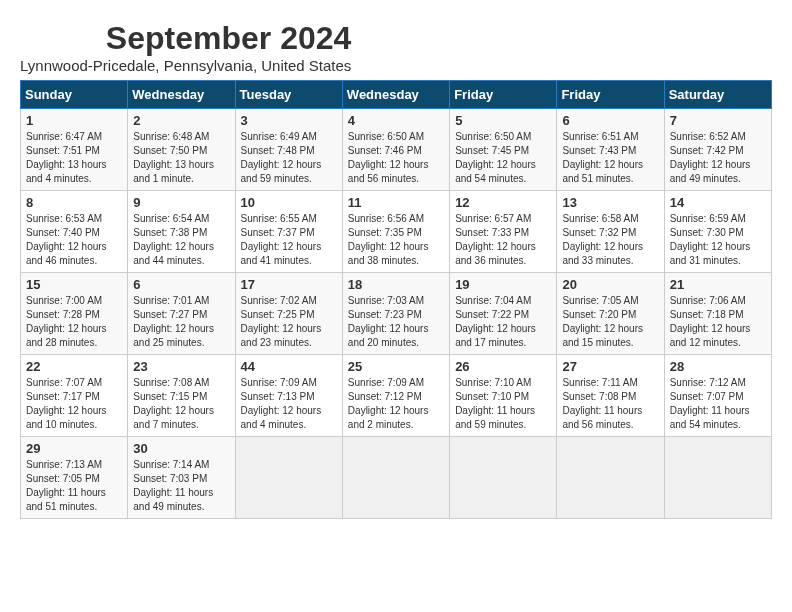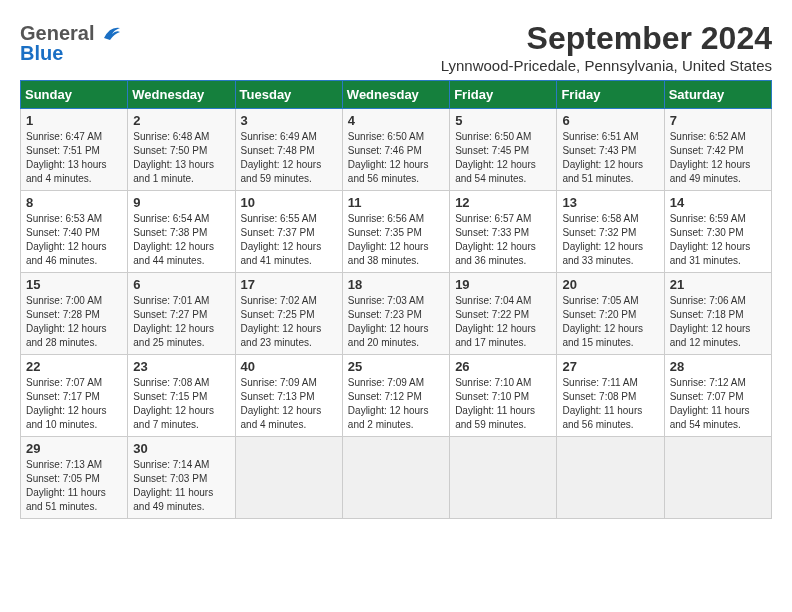--- a/index.html
+++ b/index.html
@@ -27,21 +27,21 @@
     .subtitle {
       font-size: 15px;
       color: #333;
     }
     .calendar {
       width: 100%;
       border-collapse: collapse;
       font-size: 11px;
     }
     .calendar thead th {
-      background-color: #15803d;
+      background-color: #0c4a6e;
       color: white;
       padding: 6px 4px;
       text-align: left;
       font-size: 13px;
       font-weight: bold;
       border: 1px solid #2979c4;
     }
     .calendar tbody td {
       border: 1px solid #ccc;
       padding: 4px 5px;
@@ -78,29 +78,20 @@
     }
     .logo-row {
       display: flex;
       align-items: center;
     }
   </style>
 </head>
 <body>
 
 <div class="header-section">
-  <div class="logo-wrapper">
-    <div class="logo-row">
-      <span style="font-size:20px;font-weight:bold;color:#555;">General</span>
-      <svg width="26" height="26" viewBox="0 0 26 26" style="margin-left:2px;">
-        <path d="M8 18 Q14 6 24 8 Q18 10 16 14 Q20 10 24 12 Q18 14 14 20 Z" fill="#1a6fc4"></path>
-      </svg>
-    </div>
-    <span style="font-size:20px;font-weight:bold;color:#1a6fc4;margin-top:-4px;">Blue</span>
-  </div>
   <div class="title-section">
     <div class="main-title">September 2024</div>
     <div class="subtitle">Lynnwood-Pricedale, Pennsylvania, United States</div>
   </div>
 </div>
 
 <table class="calendar">
   <thead>
     <tr>
       <th>Sunday</th>
@@ -206,21 +197,21 @@
       <tr>
         <td>
           <span class="day-number">22</span>
           <div class="day-info">Sunrise: 7:07 AM<br>Sunset: 7:17 PM<br>Daylight: 12 hours and 10 minutes.</div>
         </td>
         <td>
           <span class="day-number">23</span>
           <div class="day-info">Sunrise: 7:08 AM<br>Sunset: 7:15 PM<br>Daylight: 12 hours and 7 minutes.</div>
         </td>
         <td>
-          <span class="day-number">40</span>
+          <span class="day-number">44</span>
           <div class="day-info">Sunrise: 7:09 AM<br>Sunset: 7:13 PM<br>Daylight: 12 hours and 4 minutes.</div>
         </td>
         <td>
           <span class="day-number">25</span>
           <div class="day-info">Sunrise: 7:09 AM<br>Sunset: 7:12 PM<br>Daylight: 12 hours and 2 minutes.</div>
         </td>
         <td>
           <span class="day-number">26</span>
           <div class="day-info">Sunrise: 7:10 AM<br>Sunset: 7:10 PM<br>Daylight: 11 hours and 59 minutes.</div>
         </td>

